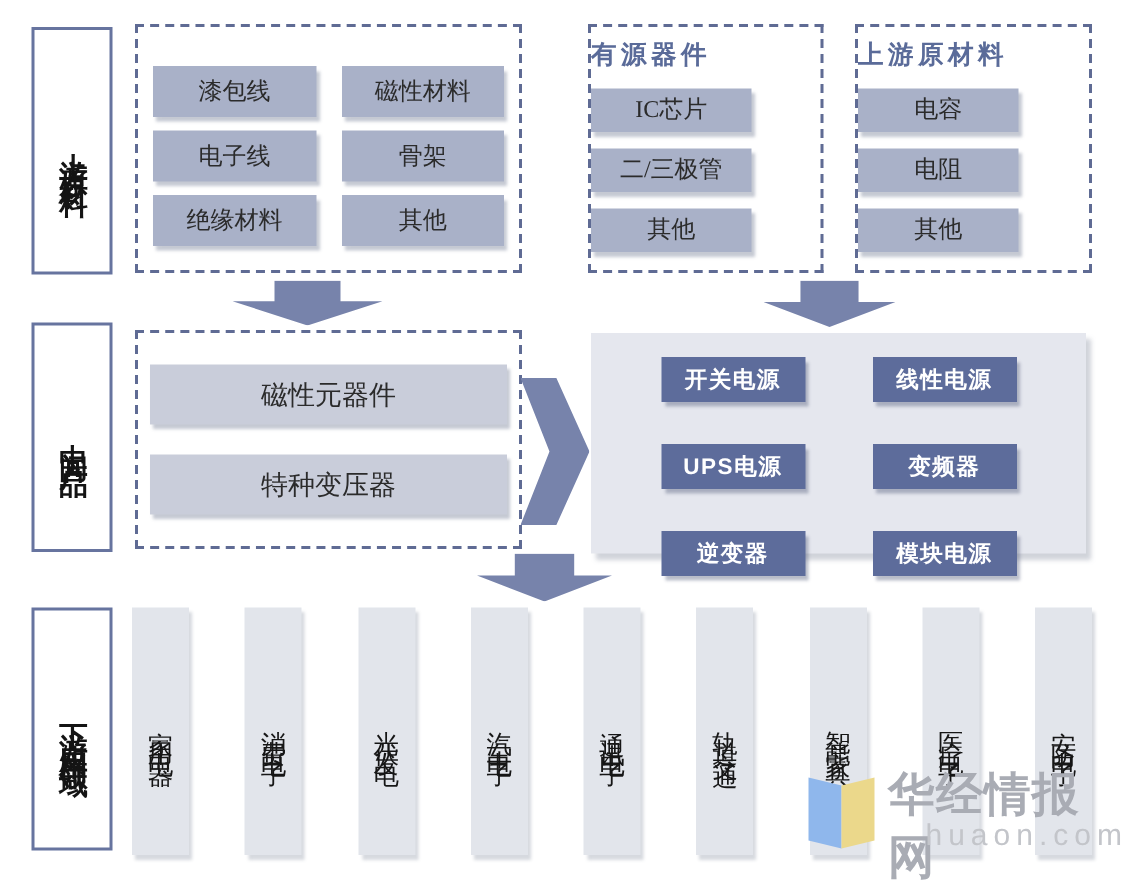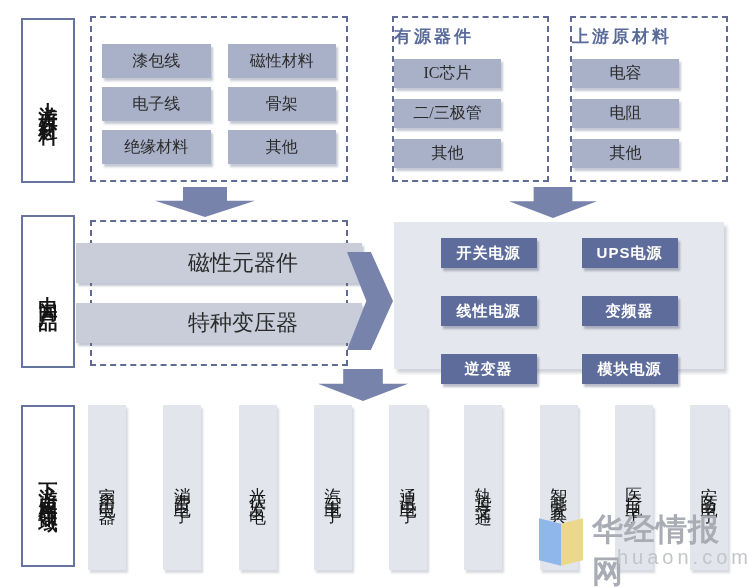--- a/index.html
+++ b/index.html
@@ -38,21 +38,21 @@
   .ad1{left:155px;top:187px;width:100px;height:30px;}
   .ad2{left:509px;top:187px;width:88px;height:31px;}
   .ad3{left:318px;top:369px;width:90px;height:32px;}
   .arrow-right{position:absolute;left:347px;top:252px;width:46px;height:98px;
         background:var(--arrow,#7783ab);
         clip-path:polygon(0 0,52% 0,100% 50%,52% 100%,0 100%,42% 50%);}
 
   
   .boxD{left:90px;top:220px;width:258px;height:146px;
         display:flex;flex-direction:column;justify-content:space-evenly;align-items:center;}
-  .boxD .item{width:238px;height:40px;background:var(--mid-bg,#c9cdda);font-size:22px;padding-left:48px;}
+  .boxD .item{width:238px;height:40px;background:var(--mid-bg,#c9cdda);font-size:18px;}
 
   
   .boxE{position:absolute;left:394px;top:222px;width:330px;height:147px;
         background:var(--panel,#e5e7ee);box-shadow:3px 4px 3px rgba(120,128,150,.35);
         display:grid;grid-template-columns:1fr 1fr;row-gap:28px;
         padding:16px 24px 11px;box-sizing:border-box;justify-items:center;align-items:center;}
   .power{background:var(--power-bg,#5d6c9b);color:#ffffff;font-weight:bold;
         font-family:"Liberation Sans",sans-serif;font-size:15px;
         display:flex;align-items:center;justify-content:center;
         min-width:96px;height:30px;padding:0 8px;box-sizing:border-box;
@@ -113,22 +113,22 @@
 
   <div class="dashed boxD">
     <div class="item">磁性元器件</div>
     <div class="item">特种变压器</div>
   </div>
 
   <div class="arrow-right"></div>
 
   <div class="boxE">
     <div class="power">开关电源</div>
+    <div class="power">线性电源</div>
     <div class="power">UPS电源</div>
-    <div class="power">线性电源</div>
     <div class="power">变频器</div>
     <div class="power">逆变器</div>
     <div class="power">模块电源</div>
   </div>
 
   <div class="arrow-down ad3"></div>
 
   <div class="bars">
     <div class="bar">家用电器</div>
     <div class="bar">消费电子</div>

